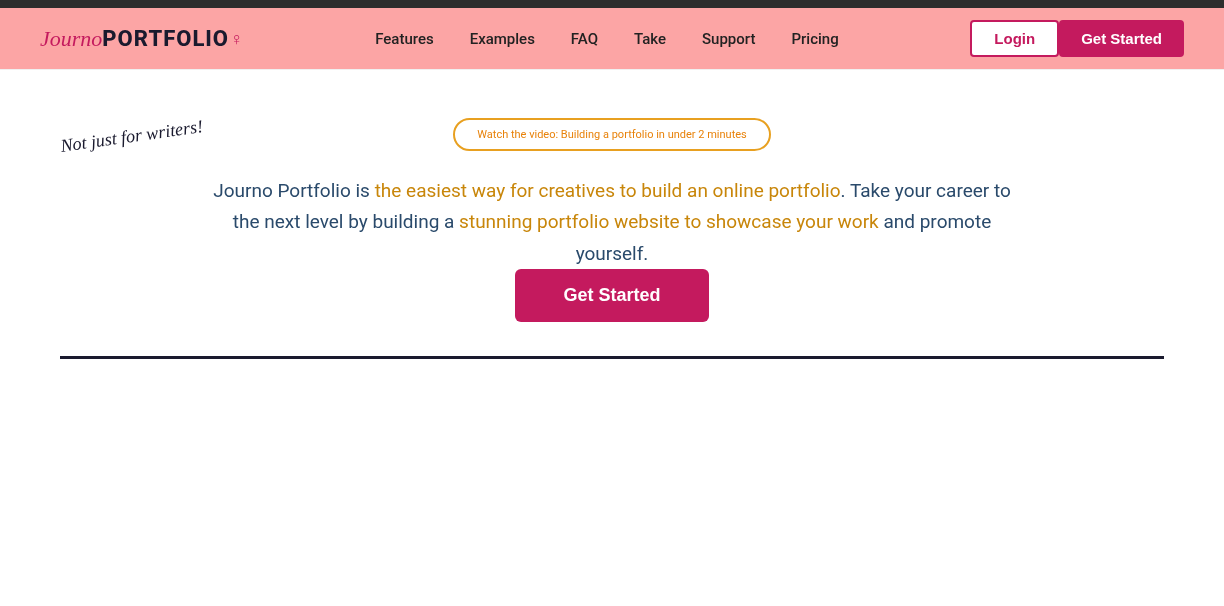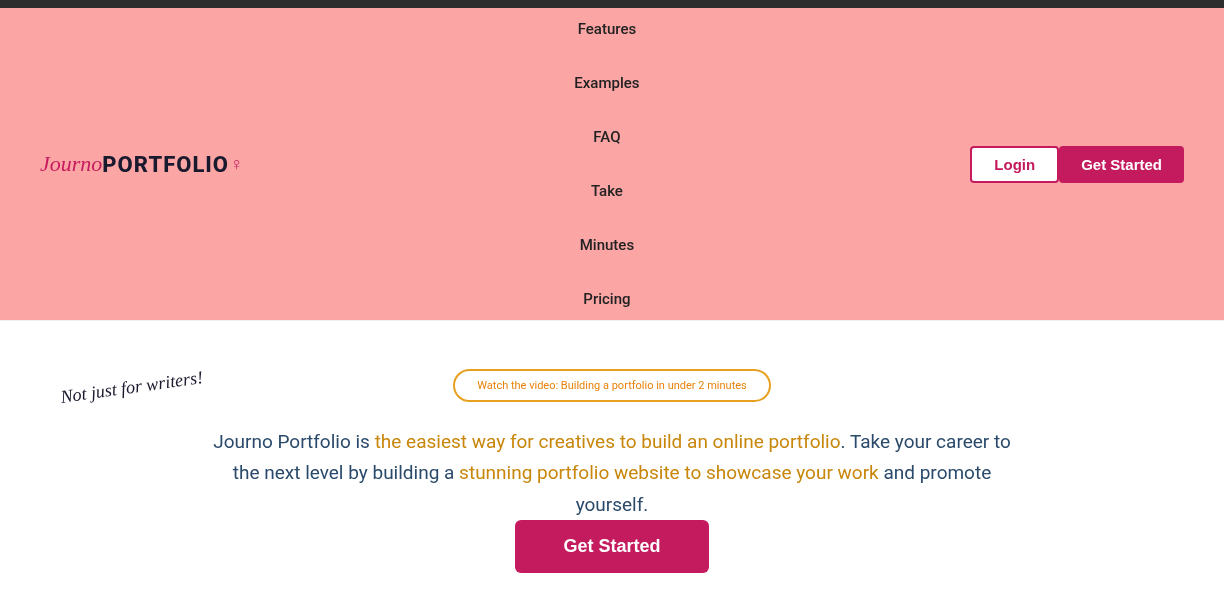--- a/index.html
+++ b/index.html
@@ -56,21 +56,20 @@
     .logo-icon {
       color: #c41a5e;
       font-size: 18px;
       margin-left: 1px;
     }
 
     .nav {
       display: flex;
       align-items: center;
       gap: 36px;
-      flex-direction: column;
     }
 
     .nav-link {
       font-size: 15px;
       color: #222;
       text-decoration: none;
       font-weight: 500;
       cursor: pointer;
     }
 
@@ -188,21 +187,21 @@
     <span class="logo-journo">Journo</span>
     <span class="logo-portfolio">PORTFOLIO</span>
     <span class="logo-icon">♀</span>
   </div>
 
   <nav class="nav">
     <a class="nav-link">Features</a>
     <a class="nav-link">Examples</a>
     <a class="nav-link">FAQ</a>
     <a class="nav-link">Take</a>
-    <a class="nav-link">Minutes</a>
+    <a class="nav-link">Support</a>
     <a class="nav-link">Pricing</a>
   </nav>
 
   <div class="header-buttons">
     <button class="btn-login">Login</button>
     <button class="btn-get-started-header">Get Started</button>
   </div>
 </header>
 
 <section class="hero">

